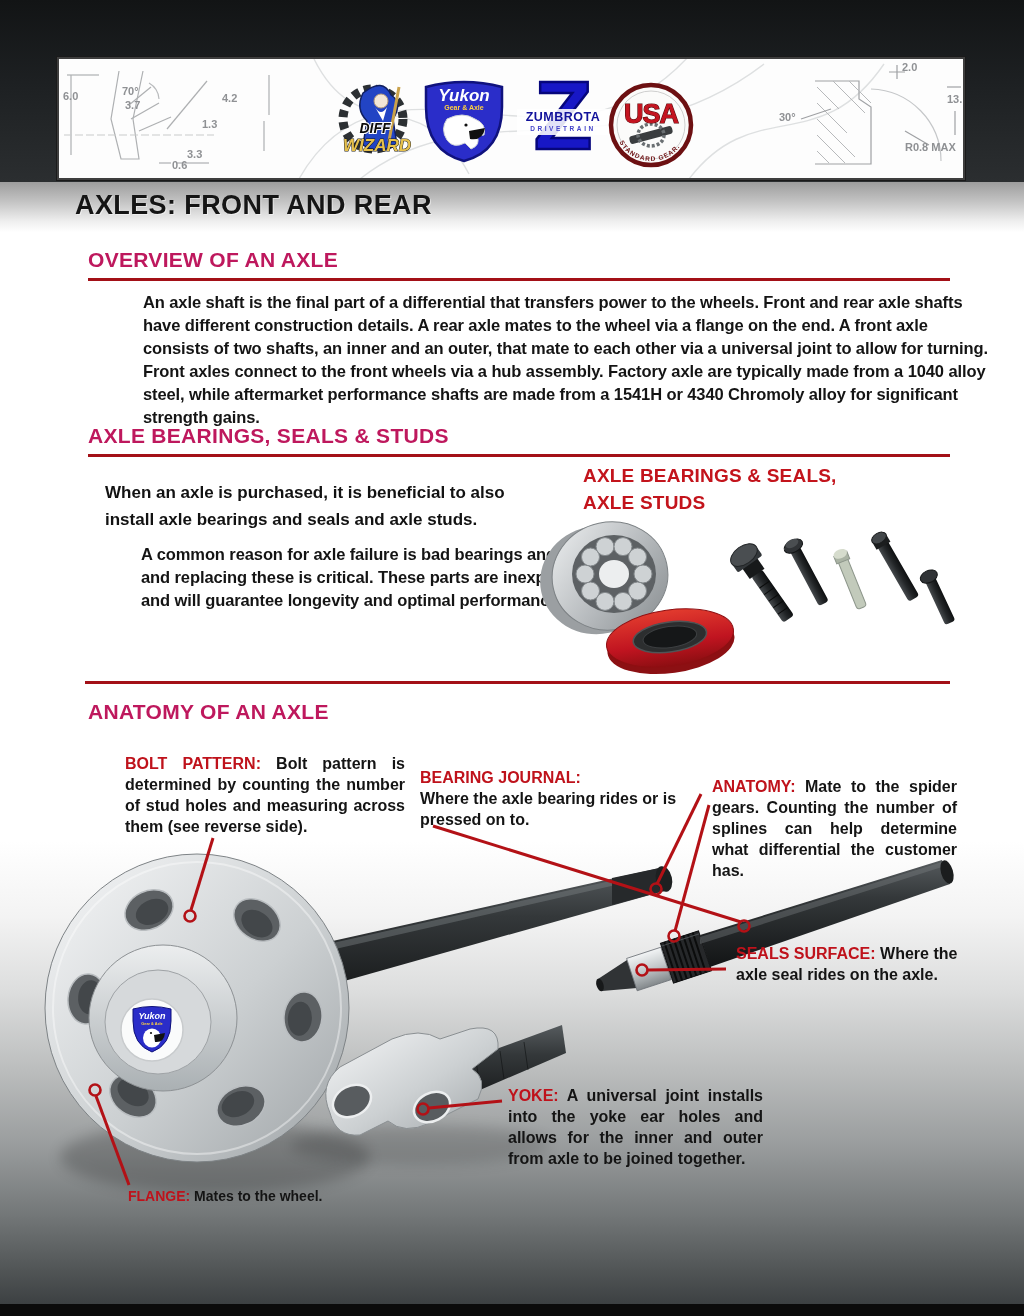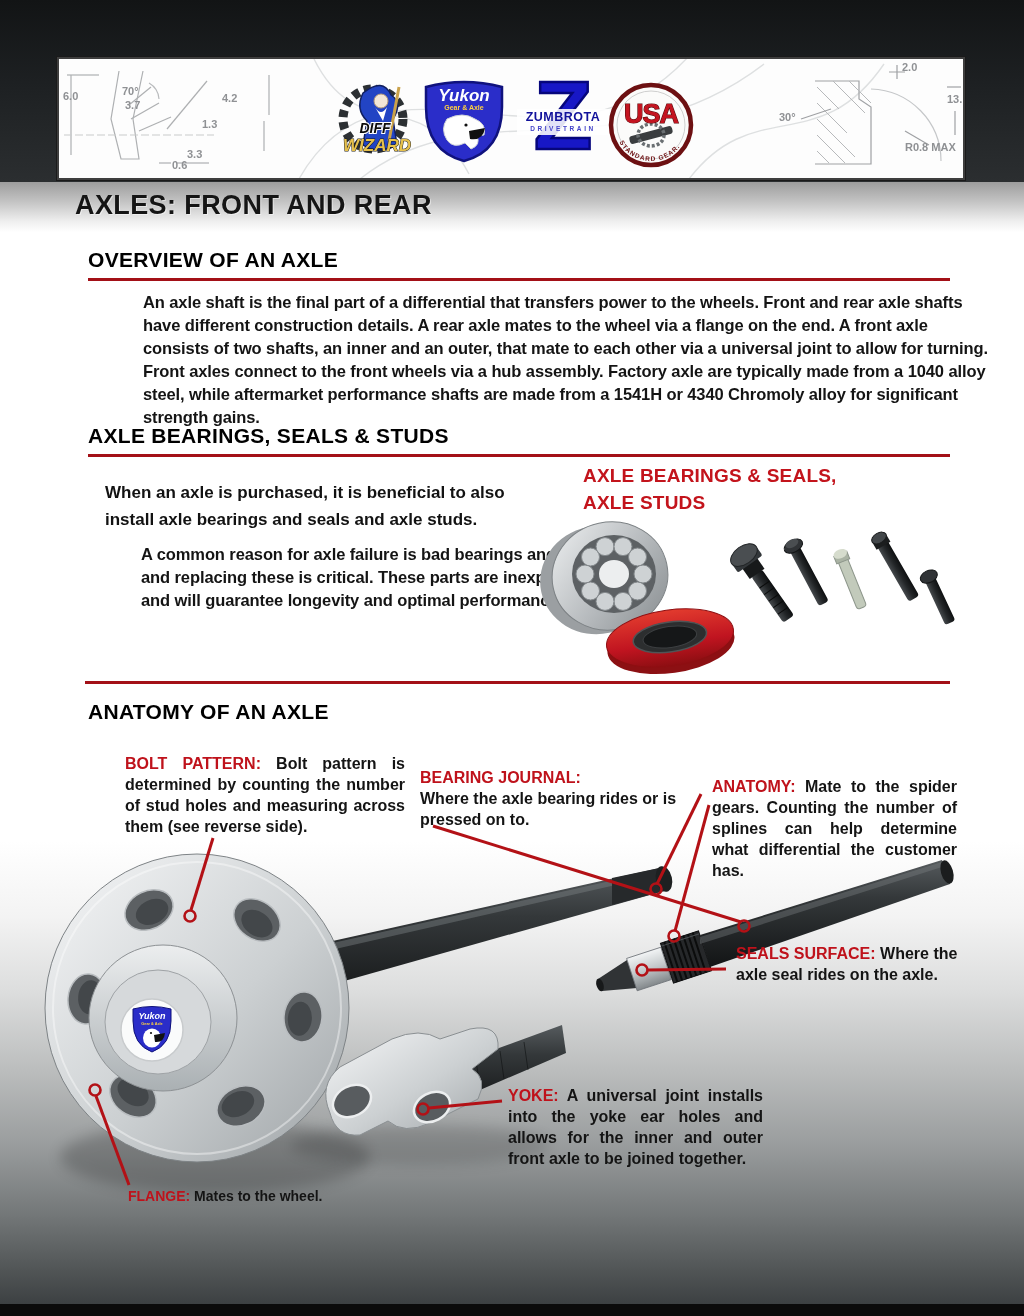--- a/index.html
+++ b/index.html
@@ -14,21 +14,21 @@
   #banner{left:57px;top:57px;width:908px;height:123px;background:#fdfdfd;
     border:2px solid #3e3e3e;box-shadow:0 0 0 1px #1a1a1a;}
 
   
   #title-band{left:0;top:182px;width:1024px;height:50px;
     background:linear-gradient(180deg,#9d9d9d 0%,#c2c2c2 38%,#eeeeee 78%,#ffffff 100%);}
   #page-title{left:75px;top:190px;font-size:27px;font-weight:800;color:#151515;
     letter-spacing:.4px;text-shadow:1px 1px 0 rgba(255,255,255,.5);}
 
   
-  .sec-head{font-size:21px;font-weight:800;color:#000000;letter-spacing:.3px;}
+  .sec-head{font-size:21px;font-weight:800;color:#be185d;letter-spacing:.3px;}
   .red-rule{height:3px;background:#a31017;margin-top:6px;}
 
   .body-text{font-size:16.5px;line-height:23px;font-weight:600;color:#141414;
     letter-spacing:-0.1px;margin-left:38px;}
 
   #bearings-lead{font-size:17px;line-height:27px;font-weight:800;color:#121212;}
   #bearings-label{font-size:19px;line-height:27px;font-weight:800;color:#c3141c;letter-spacing:.2px;}
 
   
   #anatomy-bg{left:0;top:677px;width:1024px;height:631px;
@@ -407,21 +407,21 @@
     <span>Mate to the spider gears. Counting the number of splines can help determine what differential the customer has.</span>
   </div>
 
   <div class="abs co left-align" style="left:736px;top:943px;width:240px;">
     <span class="term">SEALS SURFACE:</span>
     <span>Where the axle seal rides on the axle.</span>
   </div>
 
   <div class="abs co" style="left:508px;top:1085px;width:255px;">
     <span class="term">YOKE:</span>
-    <span>A universal joint installs into the yoke ear holes and allows for the inner and outer front axle to be joined together.</span>
+    <span>A universal joint installs into the yoke ear holes and allows for the inner and outer from axle to be joined together.</span>
   </div>
 
   <div class="abs co nowrap" style="left:128px;top:1162px;font-size:14px;margin-top:24px;">
     <span class="term">FLANGE:</span>
     <span>Mates to the wheel.</span>
   </div>
 
   <div id="bottom-bar" class="abs"></div>
 </div>
 

